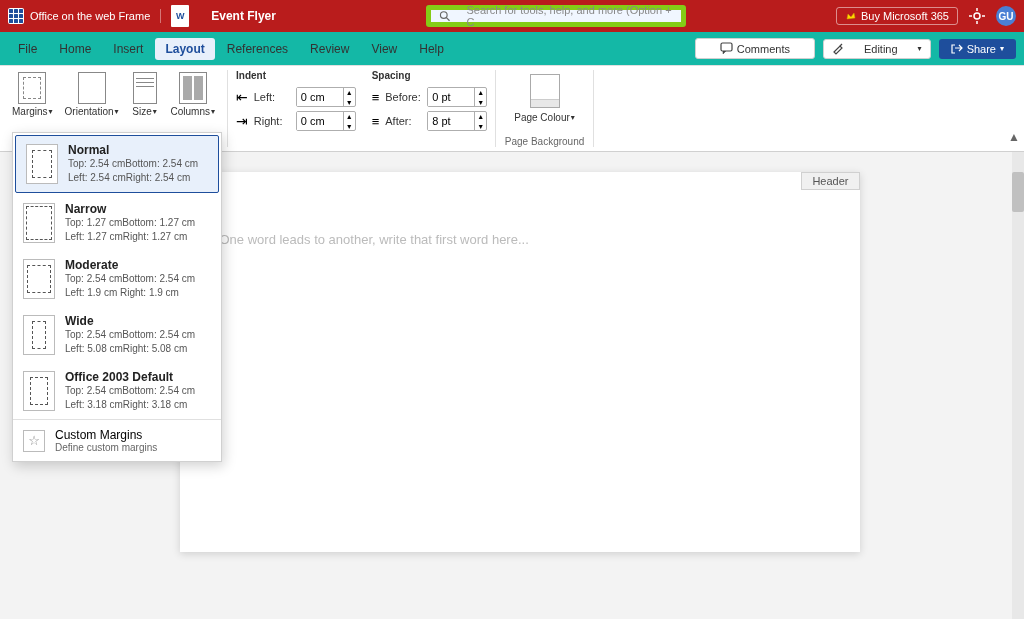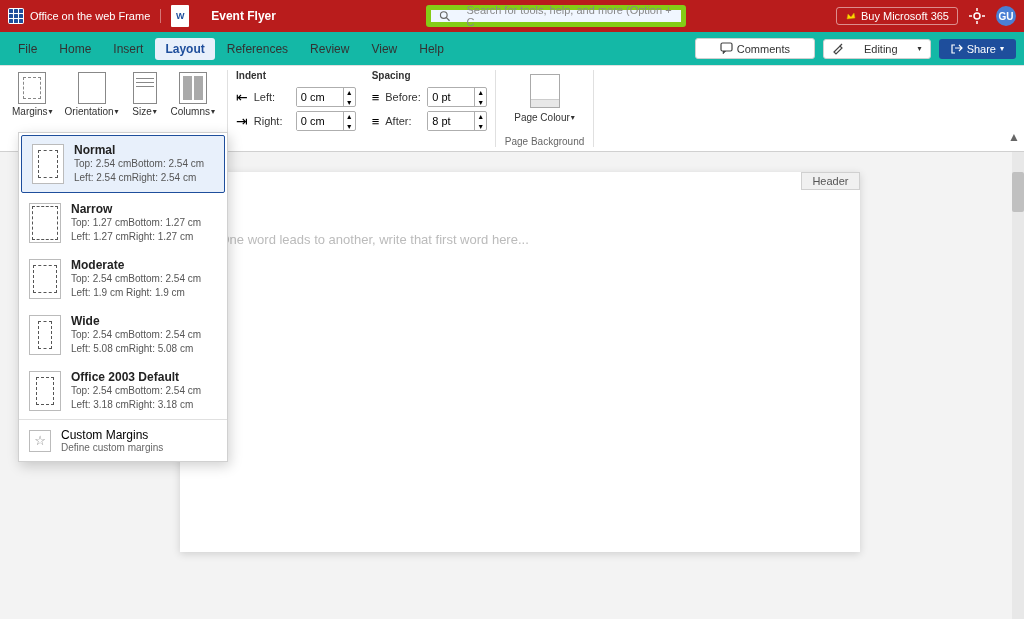--- a/index.html
+++ b/index.html
@@ -76,21 +76,21 @@
     .page { background: white; width: 680px; min-height: 380px; box-shadow: 0 2px 8px rgba(0,0,0,0.15); position: relative; padding: 40px; }
     .page-placeholder { color: #bbb; font-size: 13px; margin-top: 20px; }
     .header-tag { position: absolute; top: 0; right: 0; background: #f0f0f0; border: 1px solid #d0d0d0; font-size: 11px; padding: 2px 10px; color: #555; }
     .scrollbar-v { width: 12px; background: #e8e8e8; display: flex; flex-direction: column; }
     .scrollbar-thumb { width: 12px; height: 40px; background: #c0c0c0; border-radius: 2px; margin: 20px auto; }
 
     
     .dropdown-menu {
       position: absolute;
       top: 132px;
-      left: 18px;
+      left: 12px;
       width: 210px;
       background: white;
       border: 1px solid #d0d0d0;
       box-shadow: 2px 4px 12px rgba(0,0,0,0.18);
       z-index: 100;
     }
     .dropdown-item { display: flex; align-items: center; padding: 7px 10px; gap: 10px; cursor: pointer; }
     .dropdown-item.active { background: #e8f0fb; border: 1.5px solid #1e4e9c; margin: 2px; border-radius: 2px; }
     .dropdown-item-icon { width: 32px; height: 40px; border: 1px solid #bbb; background: white; flex-shrink: 0; display: flex; align-items: center; justify-content: center; position: relative; }
     .dropdown-item-text { flex: 1; }

